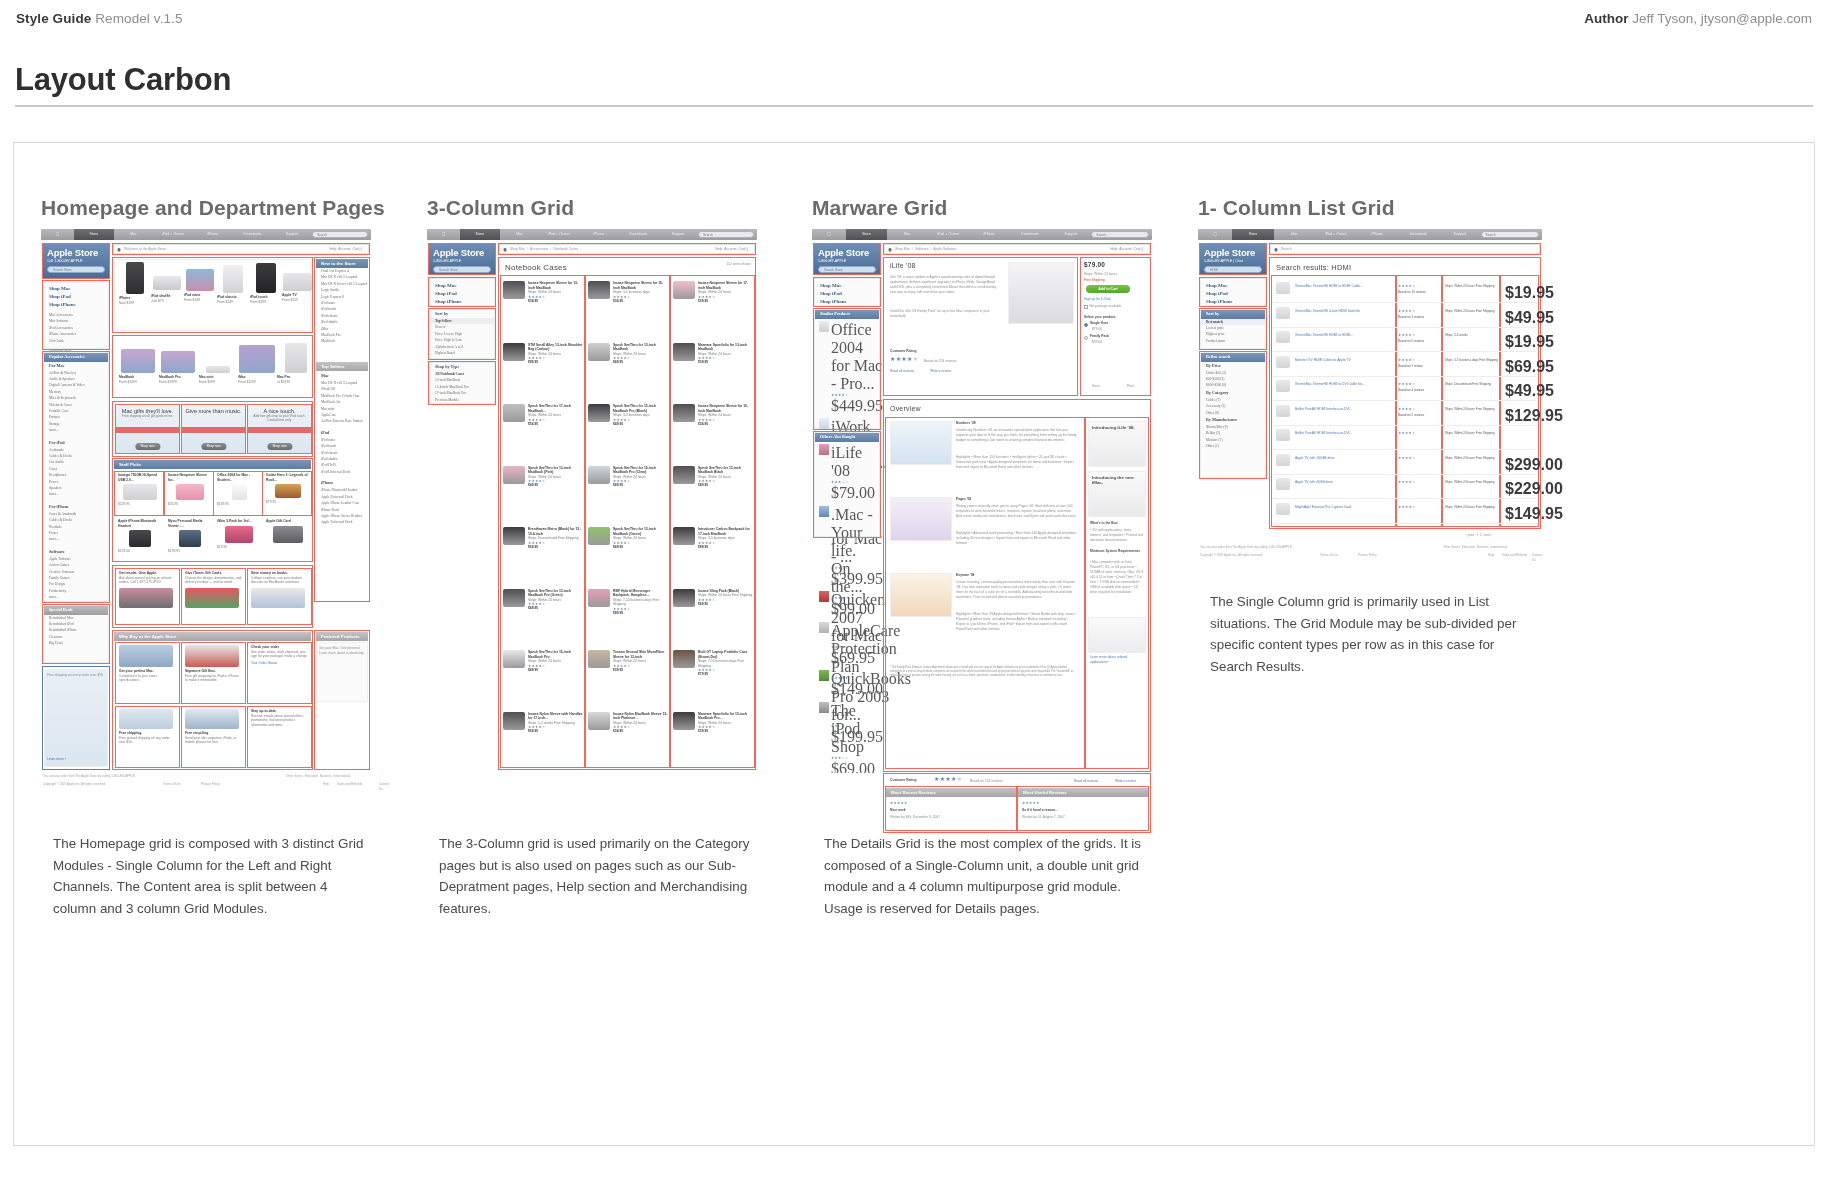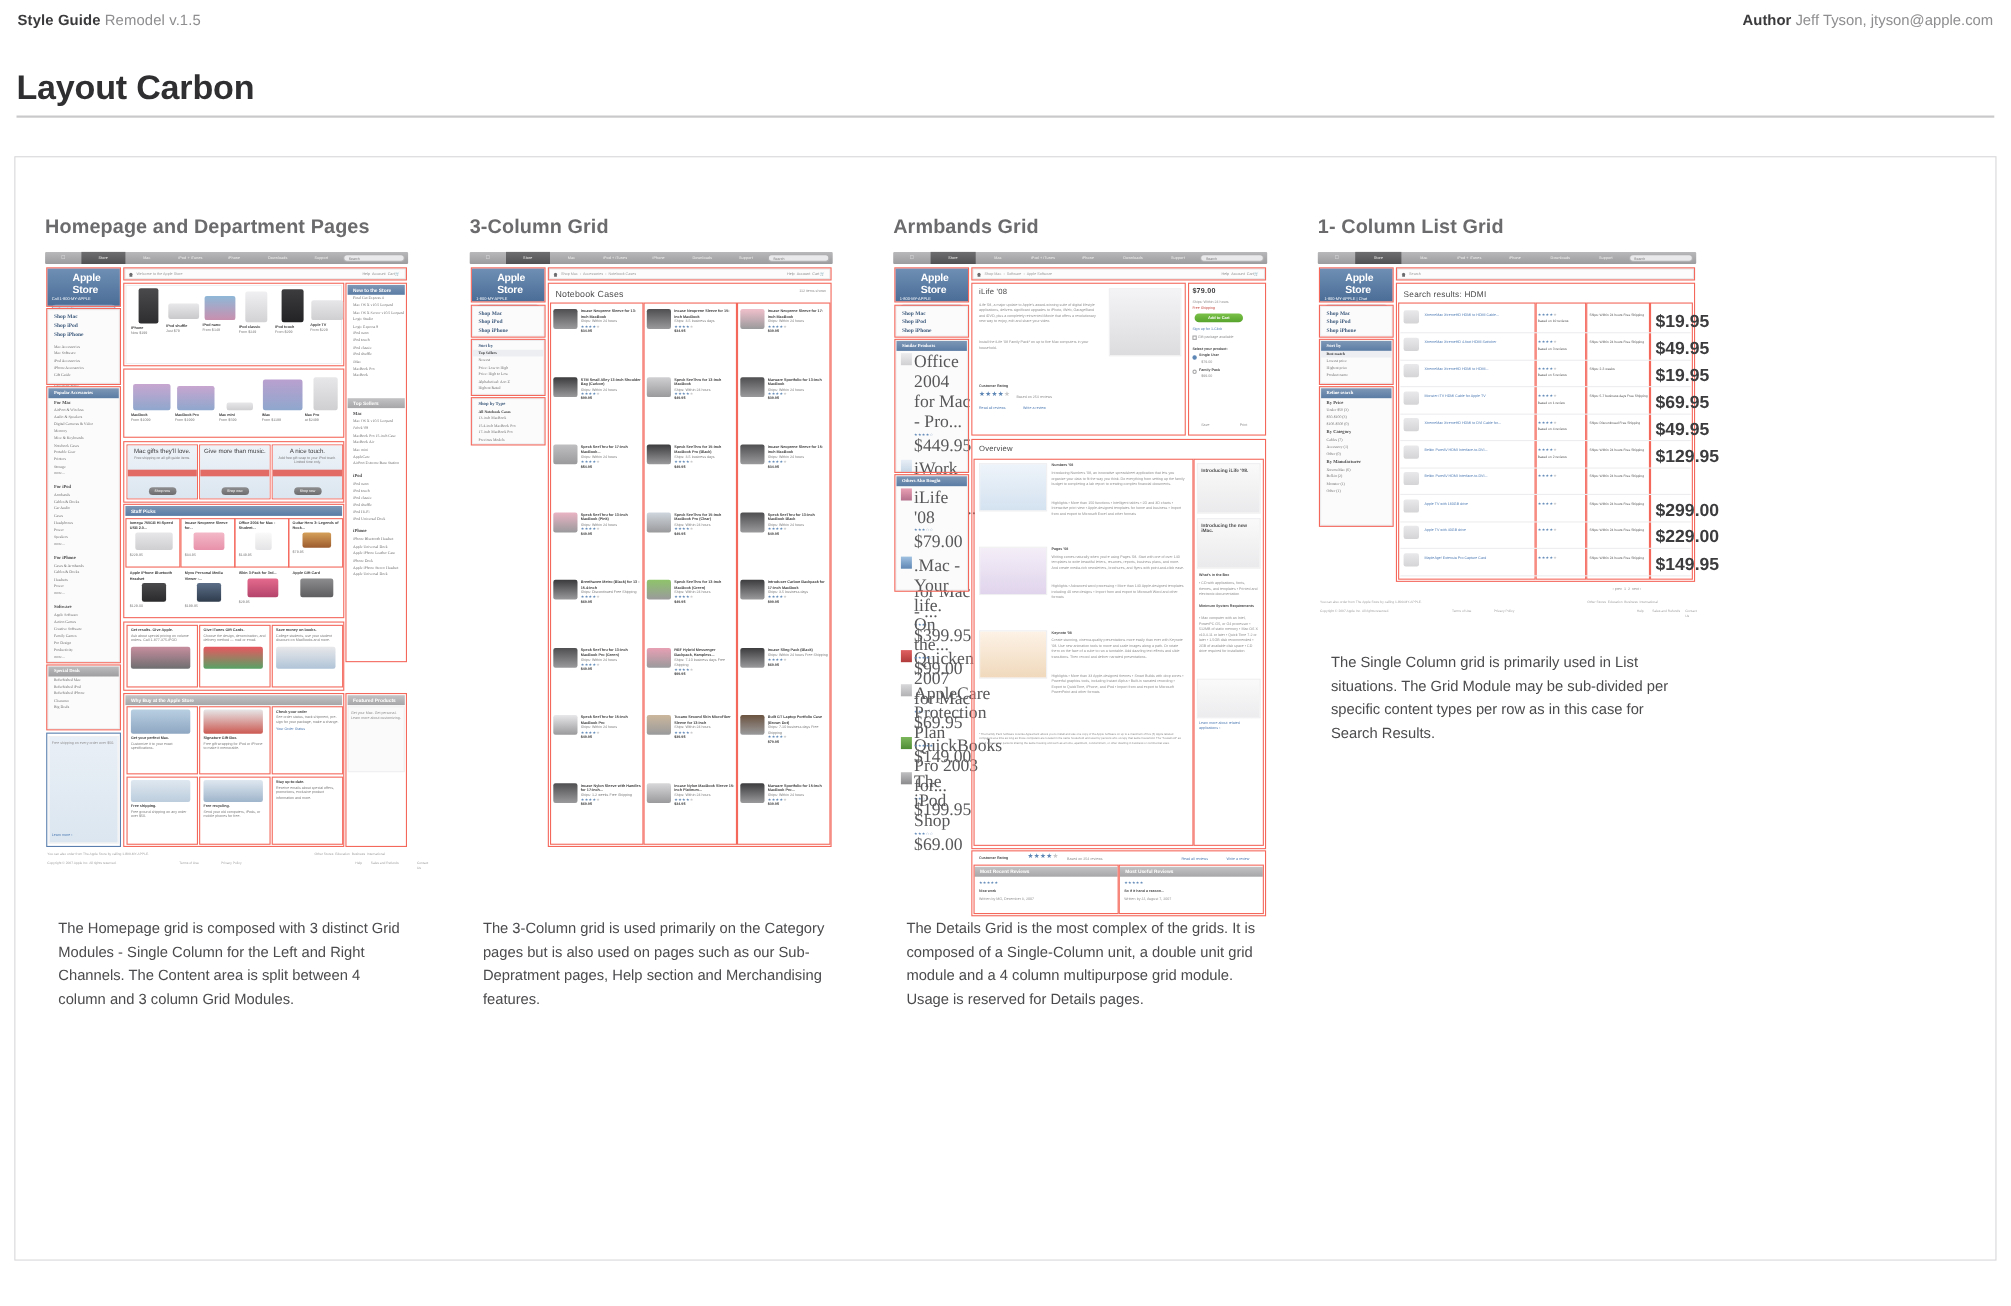--- a/index.html
+++ b/index.html
@@ -35,21 +35,21 @@
     background:#c9c9cb;
   }
 
   
   .panel{
     position:absolute; left:13px; top:142px;
     width:1802px; height:1004px;
     background:#fff; border:1px solid #d8d8da;
   }
   .col-head{
-    position:absolute; font-size:18px; font-weight:bold; color:#6b6b6d;
+    position:absolute; font-size:21px; font-weight:bold; color:#6b6b6d;
     letter-spacing:.1px;
   }
   .caption{
     position:absolute; font-size:13.4px; line-height:21.5px; color:#4b4b4d;
     width:320px;
   }
   .caption p{ margin:0 0 20px 0; }
 
   
   .wf{ position:absolute; background:#fff; }
@@ -74,21 +74,21 @@
 
   
   .gbox{ position:absolute; border:1.6px solid #f4685c; }
   .gbox.thin{ border-width:1.4px; }
 
   
   .storehdr{
     position:absolute; background:linear-gradient(#6f8fb4,#4a6d97);
     color:#fff; padding:3px 4px;
   }
-  .storehdr .t1{ font-size:9.5px; font-weight:bold; letter-spacing:-.2px;margin-left:19px; }
+  .storehdr .t1{ font-size:9.5px; font-weight:bold; letter-spacing:-.2px; }
   .storehdr .t2{ font-size:3.6px; margin-top:1px; }
   .storehdr .sbox{
     margin-top:2.5px; height:7px; border-radius:4px; background:#cfe0ef;
     border:1px solid #8fa9c4; font-size:3.2px; color:#6d7f93; padding-left:5px; line-height:6px;
   }
 
   
   .crumb{
     position:absolute; height:10px; background:#fcfcfc; border:1px solid #e4e4e6;
     font-size:3.4px; color:#9b9b9d; line-height:9px; padding-left:10px;
@@ -165,21 +165,21 @@
   </div>
 </div>
 
 <div class="page-title">Layout Carbon</div>
 <div class="title-rule"></div>
 
 <div class="panel">
 
   <div class="col-head" style="left:27px;  top:53px;">Homepage and Department Pages</div>
   <div class="col-head" style="left:413px; top:53px;">3-Column Grid</div>
-  <div class="col-head" style="left:798px; top:53px;">Armbands Grid</div>
+  <div class="col-head" style="left:798px; top:53px;">Marware Grid</div>
   <div class="col-head" style="left:1184px;top:53px;">1- Column List Grid</div>
 
   <div class="wf" style="left:27px; top:86px; width:330px; height:576px;">
 
     <div class="gnav">
       <div class="apple"></div>
       <div class="gn sel">Store</div>
       <div class="gn">Mac</div>
       <div class="gn">iPod + iTunes</div>
       <div class="gn">iPhone</div>

